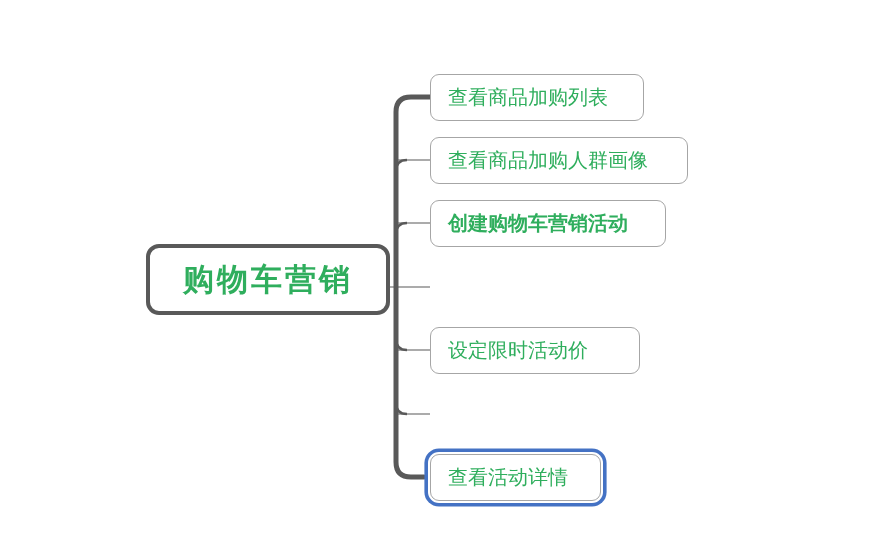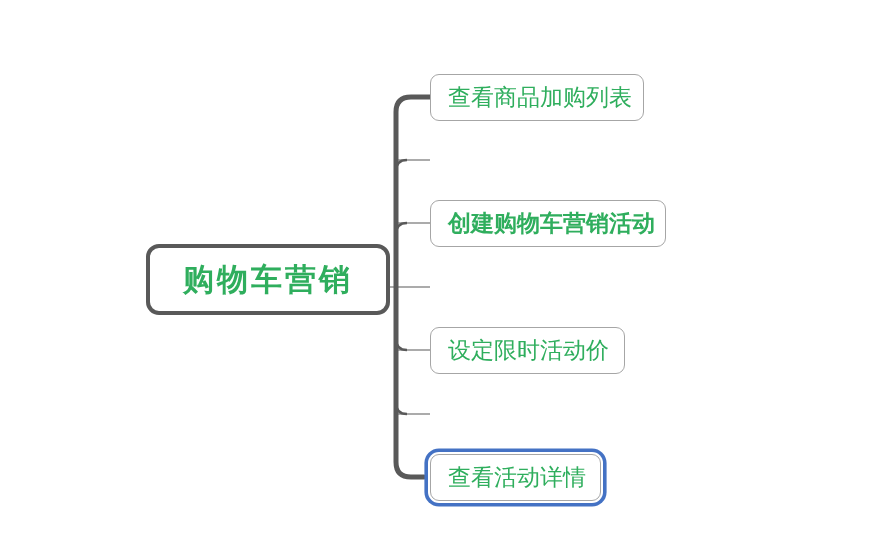--- a/index.html
+++ b/index.html
@@ -29,30 +29,30 @@
     font-weight:bold;font-size:31px;letter-spacing:3px;
     color:var(--topic-text);white-space:nowrap;
   }
   .topic{
     position:absolute;left:430px;height:47px;box-sizing:border-box;
     border:1.4px solid var(--subtopic-border);border-radius:9px;
     background:var(--background);
     display:flex;align-items:center;padding-left:17px;
   }
   .topic span{
-    font-size:23px;color:var(--topic-text);white-space:nowrap;
+    font-size:20px;color:var(--topic-text);white-space:nowrap;
   }
   .topic.selected{
     box-shadow:0 0 0 2px var(--background),0 0 0 5.6px var(--selection);
   }
   .t1{top:73.5px;width:214px;}
   .t2{top:136.5px;width:258px;}
   .t3{top:199.5px;width:236px;font-weight:bold;}
   .t4{top:263.5px;width:168px;}
-  .t5{top:326.5px;width:195px;}
+  .t5{top:326.5px;width:210px;}
   .t6{top:390.5px;width:168px;}
   .t7{top:453.5px;width:171px;}
 </style>
 </head>
 <body>
 
 <div class="canvas">
 
   <svg class="connectors" viewBox="0 0 896 541" xmlns="http://www.w3.org/2000/svg">
 
@@ -70,20 +70,23 @@
     <path d="M 430 97 H 411 Q 396 97 396 112 V 462 Q 396 477 411 477 H 424" stroke="var(--spine)" stroke-width="5" fill="none" stroke-linecap="round"></path>
   </svg>
 
   <div class="central">
     <span>购物车营销</span>
   </div>
 
   <div class="topic t1">
     <span>查看商品加购列表</span>
   </div>
+  <div class="topic t2">
+    <span>查看商品加购人群画像</span>
+  </div>
   <div class="topic t3">
     <span>创建购物车营销活动</span>
   </div>
   <div class="topic t5">
     <span>设定限时活动价</span>
   </div>
   <div class="topic t7 selected">
     <span>查看活动详情</span>
   </div>
 

